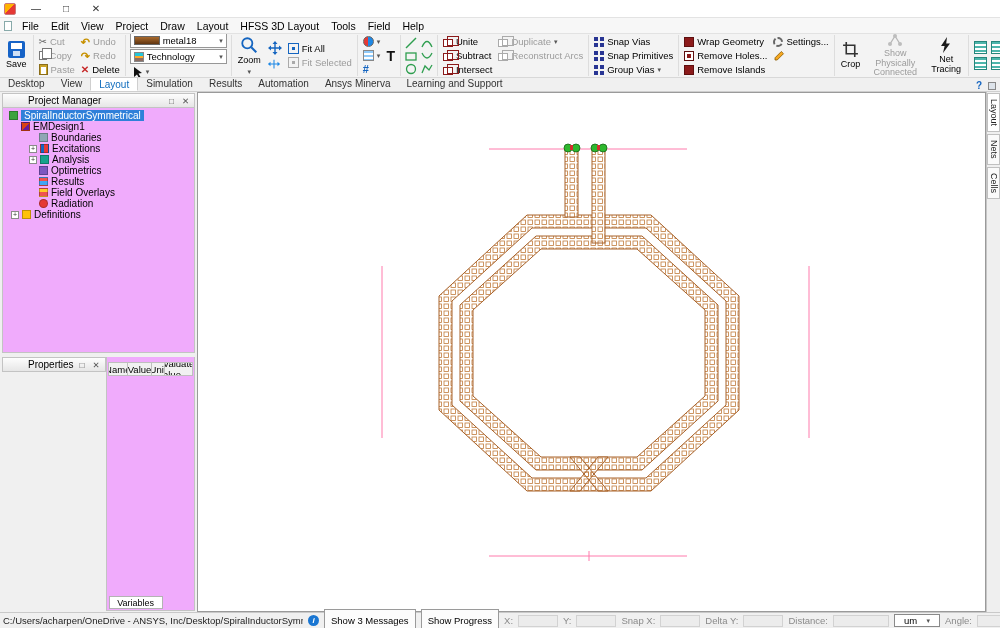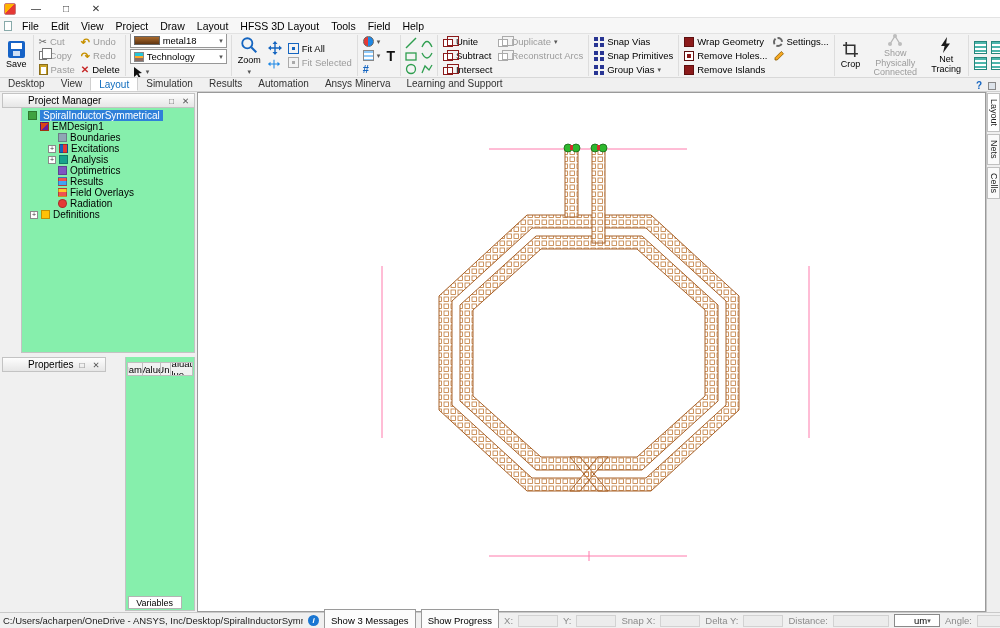--- a/index.html
+++ b/index.html
@@ -78,21 +78,21 @@
   .pin-box { width:8px; height:8px; border:1px solid #888; background:#dde3ea; }
 
   
   #main { position:absolute; top:92px; left:0; width:1000px; height:520px; display:flex; }
 
   #left { width:197px; flex:none; background:#f0f0f0; display:flex; flex-direction:column; padding:1px 2px; }
   .pane-header { height:15px; background:linear-gradient(#fdfdfd,#e6e6e6); border:1px solid #c3c3c3;
     display:flex; align-items:center; gap:3px; padding:0 3px; font-size:10px; }
   .ph-title { flex:1; white-space:nowrap; overflow:hidden;margin-left:22px; }
   .ph-btn { width:11px; text-align:center; font-size:8.5px; color:#555; }
-  .pane-body { background:#86efac; border:1px solid #c3c3c3; border-top:none; overflow:hidden;margin-left:19px; }
+  .pane-body { background:#f0abfc; border:1px solid #c3c3c3; border-top:none; overflow:hidden; }
 
   #pm-body { height:245px; padding:2px 0 0 2px; }
   .trow { display:flex; align-items:center; gap:3px; height:11px; font-size:10px; white-space:nowrap; }
   .sel { background:#2f80d9; color:#fff; padding:0 3px; }
   .exp { width:8px; height:8px; border:1px solid #8a8a8a; background:#fff; font-size:7px; line-height:6px; text-align:center; color:#333; flex:none; }
   .ti { width:9px; height:9px; flex:none; border:1px solid rgba(0,0,0,.25); }
   .ti-project { background:#3fa23f; }
   .ti-design  { background:linear-gradient(135deg,#d84315 0 55%,#6a1b9a 55%); }
   .ti-bound   { background:#8fa6b5; }
   .ti-excit   { background:linear-gradient(90deg,#1565c0 0 50%,#e53935 50%); }
@@ -127,21 +127,21 @@
     border-top:1px solid #c9c9c9; display:flex; align-items:center; gap:5px; padding:0 3px; font-size:9.5px; }
   .sb-path { width:300px; flex:none; white-space:nowrap; overflow:hidden; color:#222; }
   .sb-info { width:11px; height:11px; border-radius:50%; background:#1976d2; color:#fff; font-size:8px;
     font-style:italic; font-weight:bold; display:flex; align-items:center; justify-content:center; flex:none; }
   .sb-btn { border:1px solid #9a9a9a; background:#fcfcfc; height:24px; display:flex; align-items:center;
     padding:0 6px; white-space:nowrap; flex:none; }
   .sb-label { color:#8a8a8a; flex:none; }
   .sb-field { width:40px; height:12px; background:#ececec; border:1px solid #d2d2d2; flex:none; }
   .sb-field.wide { width:56px; }
   .sb-combo { width:46px; height:13px; background:#fff; border:1px solid #8a8a8a; display:flex;
-    align-items:center; justify-content:space-between; padding:0 19px; flex:none; }
+    align-items:center; justify-content:space-between; padding:0 9px; flex:none; }
 </style>
 </head>
 <body>
 
 <div id="titlebar">
   <span class="app-icon"></span>
   <span class="win-btn">—</span>
   <span class="win-btn">□</span>
   <span class="win-btn">✕</span>
 </div>

